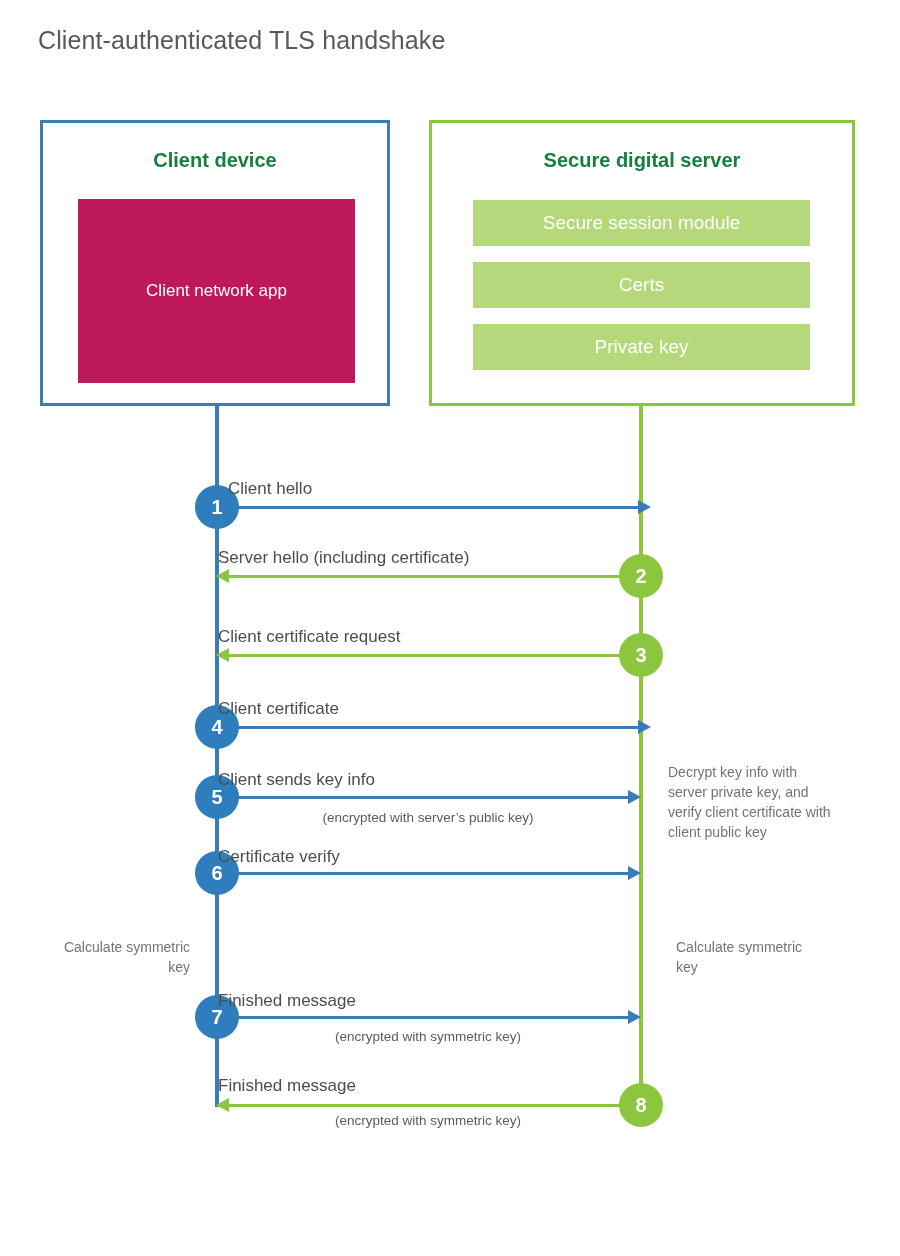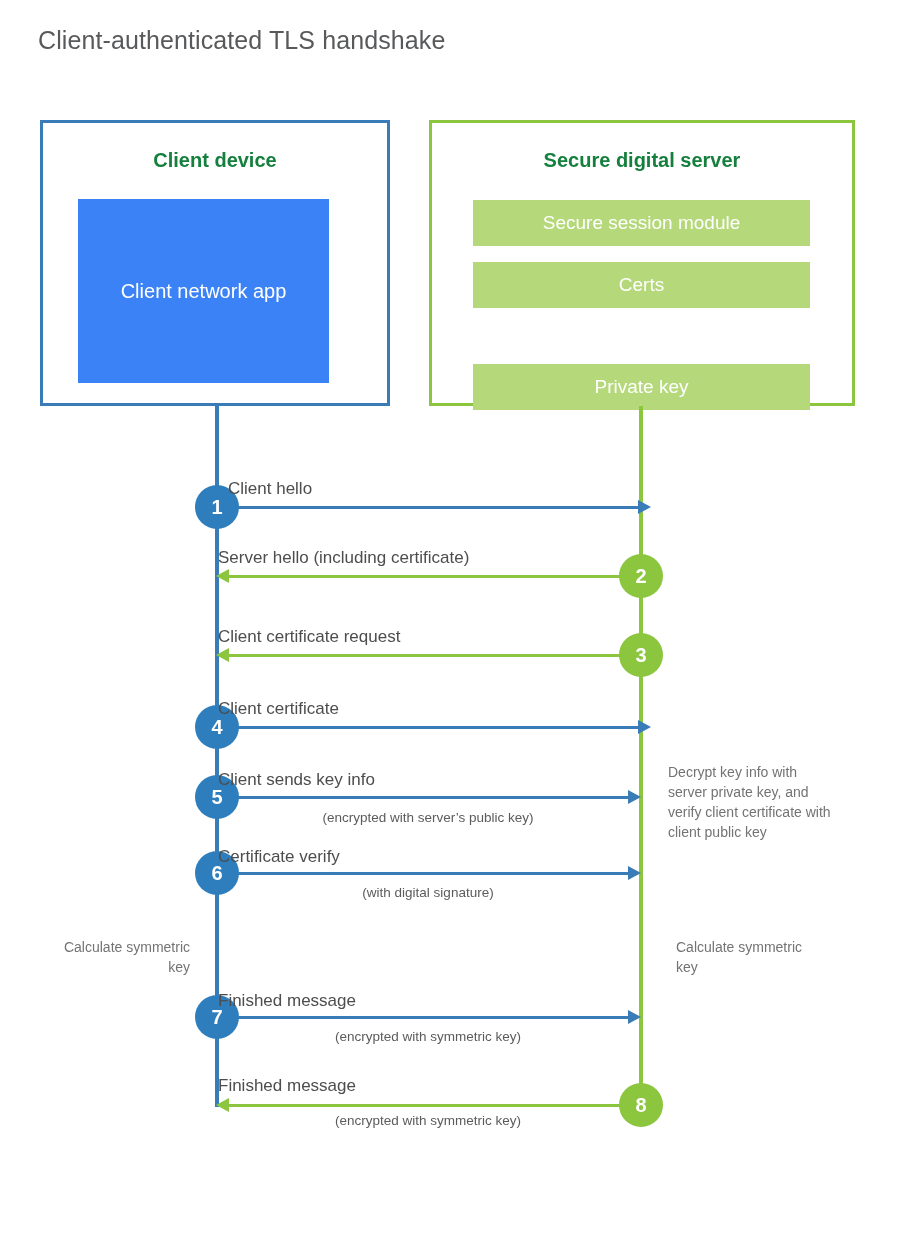--- a/index.html
+++ b/index.html
@@ -22,35 +22,35 @@
   .node-box{position:absolute;background:#fff;box-sizing:border-box;}
   .node-box.client{left:40px;top:120px;width:350px;height:286px;border:3px solid #3a7cb8;}
   .node-box.server{left:429px;top:120px;width:426px;height:286px;border:3px solid #8cc63f;}
 
   .box-title{
     position:absolute;left:0;right:0;top:26px;
     text-align:center;font-size:20px;font-weight:bold;color:#15803d;
   }
 
   .client-app{
-    position:absolute;left:35px;top:76px;width:251px;height:184px;
-    background:#3b82f6;
+    position:absolute;left:35px;top:76px;width:277px;height:184px;
+    background:#be185d;
     display:flex;align-items:center;justify-content:center;
-    color:#ffffff;font-size:20px;font-weight:400;text-align:center;line-height:1.35;
+    color:#ffffff;font-size:17px;font-weight:400;text-align:center;line-height:1.35;
   }
 
   .server-bar{
     position:absolute;left:41px;width:337px;height:46px;
     background:#b5d97a;
     display:flex;align-items:center;justify-content:center;
     color:#ffffff;font-size:19px;font-weight:400;
   }
   .server-bar.b0{top:77px;}
   .server-bar.b1{top:139px;}
-  .server-bar.b2{top:201px;margin-top:40px;}
+  .server-bar.b2{top:201px;}
 
   
   .lifeline{position:absolute;width:4px;}
   .lifeline.client{left:215px;top:406px;height:701px;background:#3a7cb8;}
   .lifeline.server{left:639px;top:406px;height:701px;background:#8cc63f;}
 
   
   .step-circle{
     position:absolute;width:44px;height:44px;border-radius:50%;
     display:flex;align-items:center;justify-content:center;
@@ -140,21 +140,20 @@
     </div>
   <div class="step-circle blue" style="top:775px;">5</div>
   <div class="msg-label" style="left:218px;top:770px;width:420px;">Client sends key info</div>
   <div class="msg-sub" style="left:218px;top:810px;width:420px;">(encrypted with server’s public key)</div>
 
   <div class="arrow blue r" style="left:217px;top:872px;width:412px;">
       <span class="head"></span>
     </div>
   <div class="step-circle blue" style="top:851px;">6</div>
   <div class="msg-label" style="left:218px;top:847px;width:420px;">Certificate verify</div>
-  <div class="msg-sub" style="left:218px;top:885px;width:420px;">(with digital signature)</div>
 
   <div class="arrow blue r" style="left:217px;top:1016px;width:412px;">
       <span class="head"></span>
     </div>
   <div class="step-circle blue" style="top:995px;">7</div>
   <div class="msg-label" style="left:218px;top:991px;width:420px;">Finished message</div>
   <div class="msg-sub" style="left:218px;top:1029px;width:420px;">(encrypted with symmetric key)</div>
 
   <div class="arrow green l" style="left:228px;top:1104px;width:413px;">
       <span class="head"></span>

